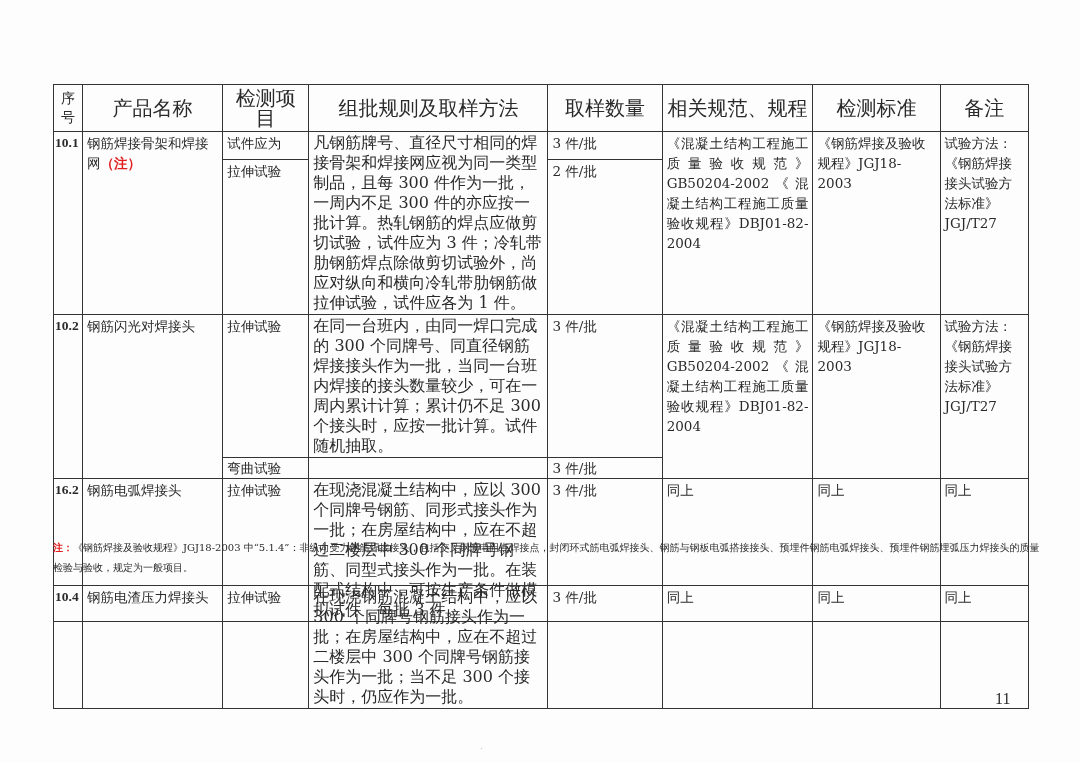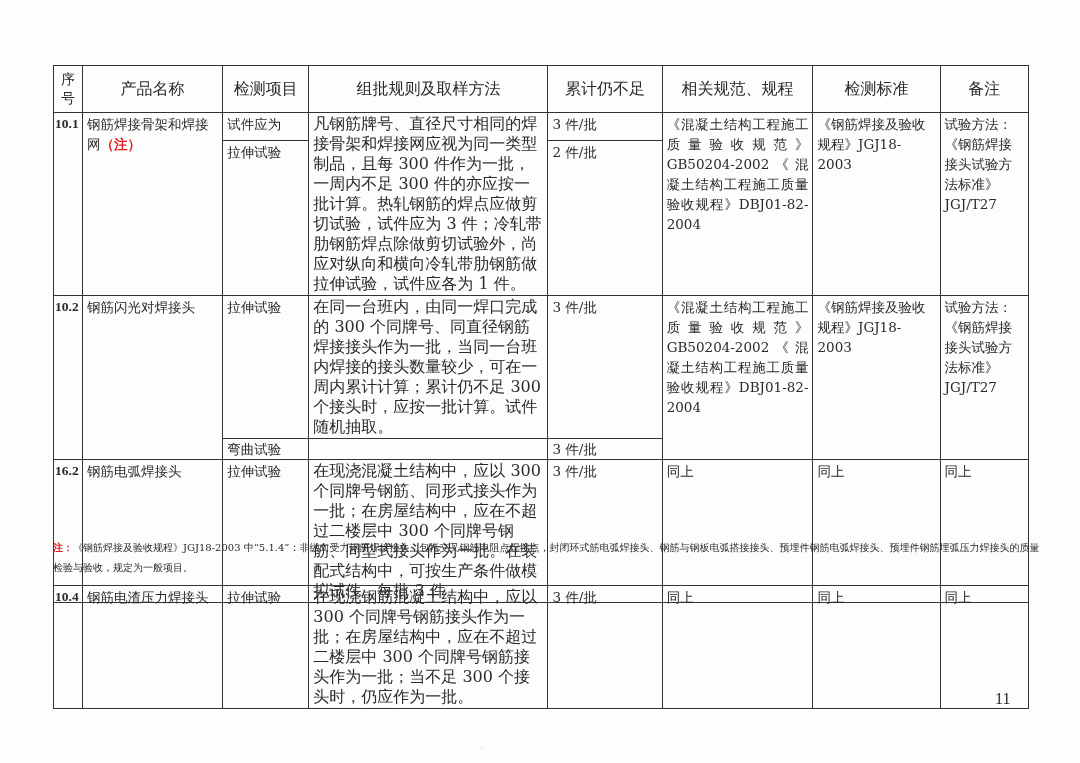--- a/index.html
+++ b/index.html
@@ -8,22 +8,22 @@
       font-family: "DejaVu Serif", "Liberation Serif", serif; color: #2a2a2a;
     }
     table.doc {
       position: absolute; left: 53px; border-collapse: collapse; table-layout: fixed;
       width: 976px; font-size: 13.5px; line-height: 20px;
     }
     table.doc td, table.doc th {
       border: 1px solid #333; vertical-align: top; padding: 1px 4px; font-weight: normal;
       overflow: hidden;
     }
-    table.doc th { vertical-align: middle; text-align: center; font-size: 16px; }
-    #t1 { top: 65px; border: 1.5px solid #111; }
+    table.doc th { vertical-align: middle; text-align: center; font-size: 20px; }
+    #t1 { top: 84px; border: 1.5px solid #111; }
     #t2 { top: 585px; border: 1.5px solid #111; }
     .c-no { width: 27px; font-family: "Liberation Serif", serif; font-size: 14.5px; }
     .c-name { width: 130px; font-size: 14.5px; letter-spacing: 0.5px; }
     .c-item { width: 80px; font-size: 14.5px; }
     .c-rule { width: 222px; font-size: 16px; line-height: 20px; }
     .c-qty { width: 106px; font-size: 14px; }
     .c-std { width: 140px; font-size: 14px; }
     .c-test { width: 118px; font-size: 14px; }
     .c-note { width: 82px; font-size: 14px; }
     .red { color: #e02020; font-weight: bold; }
@@ -48,21 +48,21 @@
       <col class="c-std">
       <col class="c-test">
       <col class="c-note">
   </colgroup>
   <tbody>
       <tr style="height:47px">
     <th style="font-size:14px;line-height:19px;padding:0 2px">序号</th>
     <th>产品名称</th>
     <th>检测项目</th>
     <th>组批规则及取样方法</th>
-    <th>累计仍不足</th>
+    <th>取样数量</th>
     <th>相关规范、规程</th>
     <th>检测标准</th>
     <th>备注</th>
   </tr>
 
   <tr style="height:21px">
     <td rowspan="2" class="latin" style="font-weight:bold;padding-left:1px">10.1</td>
     <td rowspan="2">
       <span>钢筋焊接骨架和焊接网</span><span class="red">（注）</span>
     </td>

